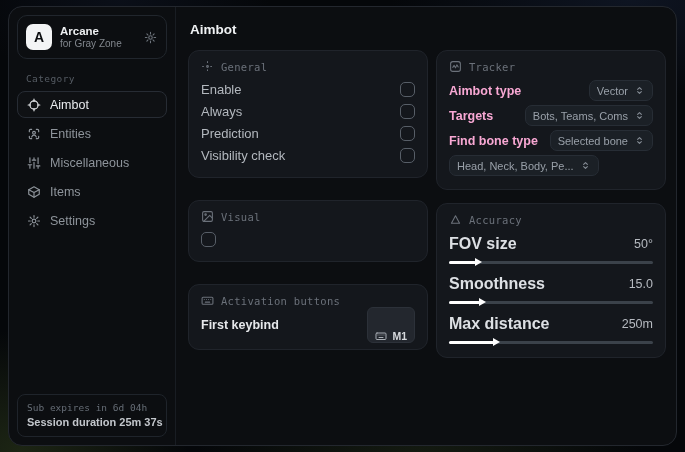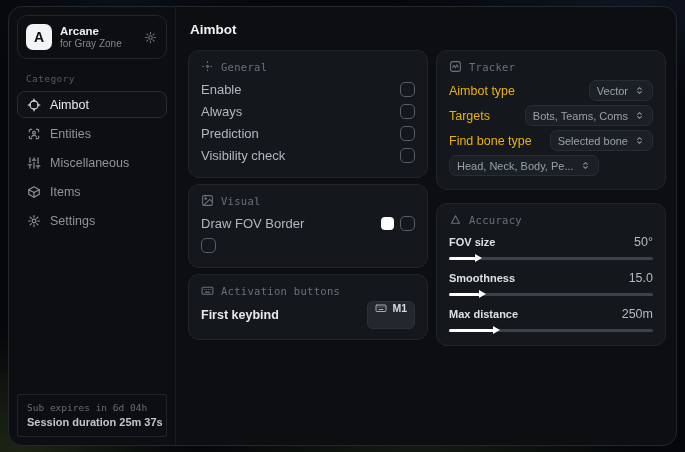--- a/index.html
+++ b/index.html
@@ -24,52 +24,52 @@
   .brand-card { flex:none; height: 44px; border: 1px solid #21262d; border-radius: 10px; display: flex; align-items: center; gap: 8px; padding: 0 9px 0 8px; }
   .logo { width: 26px; height: 26px; flex:none; background: #f3f4f5; border-radius: 7px; color: #0b0d10; font-weight: 700; font-size: 14px; display: flex; align-items: center; justify-content: center; }
   .brand-text { line-height: 1.15; }
   .brand-name { font-size: 11.5px; font-weight: 700; color: #edeff1; }
   .brand-sub { font-size: 10px; color: #82878e; }
   .brand-gear { margin-left: auto; color: #6e747c; display: flex; }
   .category-label { font-family: "DejaVu Sans Mono", monospace; font-size: 9.5px; letter-spacing: .4px; color: #565c64; margin: 14px 0 7px 9px; }
   .nav-item { height: 27px; display: flex; align-items: center; gap: 9px; padding: 0 9px; border-radius: 8px; border: 1px solid transparent; color: #8e949b; font-size: 12.5px; margin-bottom: 2px; cursor: default; }
   .nav-item .nicon { display: flex; color: inherit; }
   .nav-item.active { color: #e9ebee; border-color: #272c34; background: rgba(255,255,255,0.015); }
-  .sidebar-footer { margin-top: auto; border: 1px solid #1f242b; border-radius: 2px; padding: 7px 9px 8px; }
+  .sidebar-footer { margin-top: auto; border: 1px solid #1f242b; border-radius: 8px; padding: 7px 9px 8px; }
   .sub-line { font-family: "DejaVu Sans Mono", monospace; font-size: 9.5px; color: #666d76; white-space: nowrap; }
   .session-line { font-size: 11px; font-weight: 700; color: #c3c7cc; margin-top: 3px; white-space: nowrap; }
   
   .main { flex: 1; padding: 13px 10px 12px 12px; overflow: hidden; }
   .page-title { font-size: 13.5px; font-weight: 700; color: #f0f2f4; margin: 2px 0 13px 2px; }
   .columns { display: flex; gap: 8px; align-items: flex-start; }
-  .col-left { width: 240px; flex: none; display: flex; flex-direction: column; gap: 6px; }
+  .col-left { width: 240px; flex: none; display: flex; flex-direction: column; gap: 22px; }
   .col-right { flex: 1; display: flex; flex-direction: column; gap: 13px; }
   .card { background: #14171c; border: 1px solid #20242b; border-radius: 11px; padding: 9px 12px 11px; }
   .card-head { display: flex; align-items: center; gap: 7px; font-family: "DejaVu Sans Mono", monospace; font-size: 10.5px; letter-spacing: .3px; color: #6b717a; margin-bottom: 5px; }
   .card-head .cicon { display: flex; color: #6b717a; }
   .row { display: flex; align-items: center; justify-content: space-between; height: 22px; }
   .row-label { font-size: 13px; color: #b3b8be; white-space: nowrap; }
   .checkbox { width: 15px; height: 15px; border: 1.5px solid #575e67; border-radius: 5px; background: transparent; flex: none; }
   .controls { display: flex; align-items: center; gap: 6px; }
   .swatch { width: 13px; height: 13px; border-radius: 4px; flex: none; }
   
   .act-row { height: 26px; }
   .act-label { font-size: 12.5px; font-weight: 700; color: #e6e8eb; text-align: right; }
-  .keybtn { display: flex; align-items: flex-start; gap: 5px; height: 28px; padding: 0 7px; background: #23272e; border: 1px solid #2c3139; border-radius: 6px; font-size: 10.5px; font-weight: 600; color: #d6d9dd; }
+  .keybtn { display: flex; align-items: flex-end; gap: 5px; height: 36px; padding: 0 7px; background: #23272e; border: 1px solid #2c3139; border-radius: 6px; font-size: 10.5px; font-weight: 600; color: #d6d9dd; }
   .keybtn .kicon { display: flex; color: #a9aeb5; }
   
   .trk-row { height: 25px; }
-  .trk-label { font-size: 12.5px; font-weight: 400; color: #eab308; white-space: nowrap; text-align: right; }
+  .trk-label { font-size: 12.5px; font-weight: 700; color: #f9a8d4; white-space: nowrap; text-align: right; }
   .selectbtn { display: flex; align-items: center; gap: 6px; height: 21px; padding: 0 7px; background: #1b2026; border: 1px solid #272d35; border-radius: 7px; font-size: 11px; color: #99a0a9; white-space: nowrap; min-width: 0; }
   .selectbtn .sel-val { overflow: hidden; text-overflow: ellipsis; max-width: 122px; }
   .selectbtn .uicon { display: flex; color: #858c95; flex: none; }
   
   .acc-group { margin-top: 9px; }
   .acc-top { display: flex; align-items: center; justify-content: space-between; }
-  .acc-label { font-size: 11px; font-weight: 700; color: #dde0e4; }
+  .acc-label { font-size: 16px; font-weight: 700; color: #dde0e4; }
   .acc-value { font-size: 12.5px; color: #b6bac0; }
   .slider { position: relative; height: 8px; margin-top: 5px; }
   .slider .track { position: absolute; left: 0; right: 0; top: 3px; height: 2.5px; background: #3b424a; border-radius: 2px; }
   .slider .fill { position: absolute; left: 0; top: 3px; height: 2.5px; background: #ffffff; border-radius: 2px; }
   .slider .thumb { position: absolute; top: 0; width: 0; height: 0; border-top: 4px solid transparent; border-bottom: 4px solid transparent; border-left: 7px solid #ffffff; margin-left: -1px; }
   svg { display: block; }
 </style>
 </head>
 <body>
 
@@ -187,27 +187,20 @@
               <span class="cicon">
                 <svg width="13" height="13" viewBox="0 0 24 24" fill="none" stroke="currentColor" stroke-width="2" stroke-linecap="round" stroke-linejoin="round">
                     <rect x="3" y="3" width="18" height="18" rx="2.5"></rect>
                     <circle cx="8.5" cy="8.5" r="1.4"></circle>
                     <path d="M21 15l-5-5L5 21"></path>
                   </svg>
               </span>
               <span>Visual</span>
             </div>
             <div class="row">
-              <span class="row-label">Draw FOV Border</span>
-              <span class="controls">
-                <span class="swatch" style="background: rgb(255, 255, 255);"></span>
-                <span class="checkbox"></span>
-              </span>
-            </div>
-            <div class="row">
               <span class="checkbox"></span>
             </div>
           </section>
 
           <section class="card">
             <div class="card-head">
               <span class="cicon">
                 <svg width="13" height="13" viewBox="0 0 24 24" fill="none" stroke="currentColor" stroke-width="2" stroke-linecap="round">
                     <rect x="2" y="6" width="20" height="13" rx="2"></rect>
                     <path d="M6 10h.01M10 10h.01M14 10h.01M18 10h.01M8 15h8"></path>

